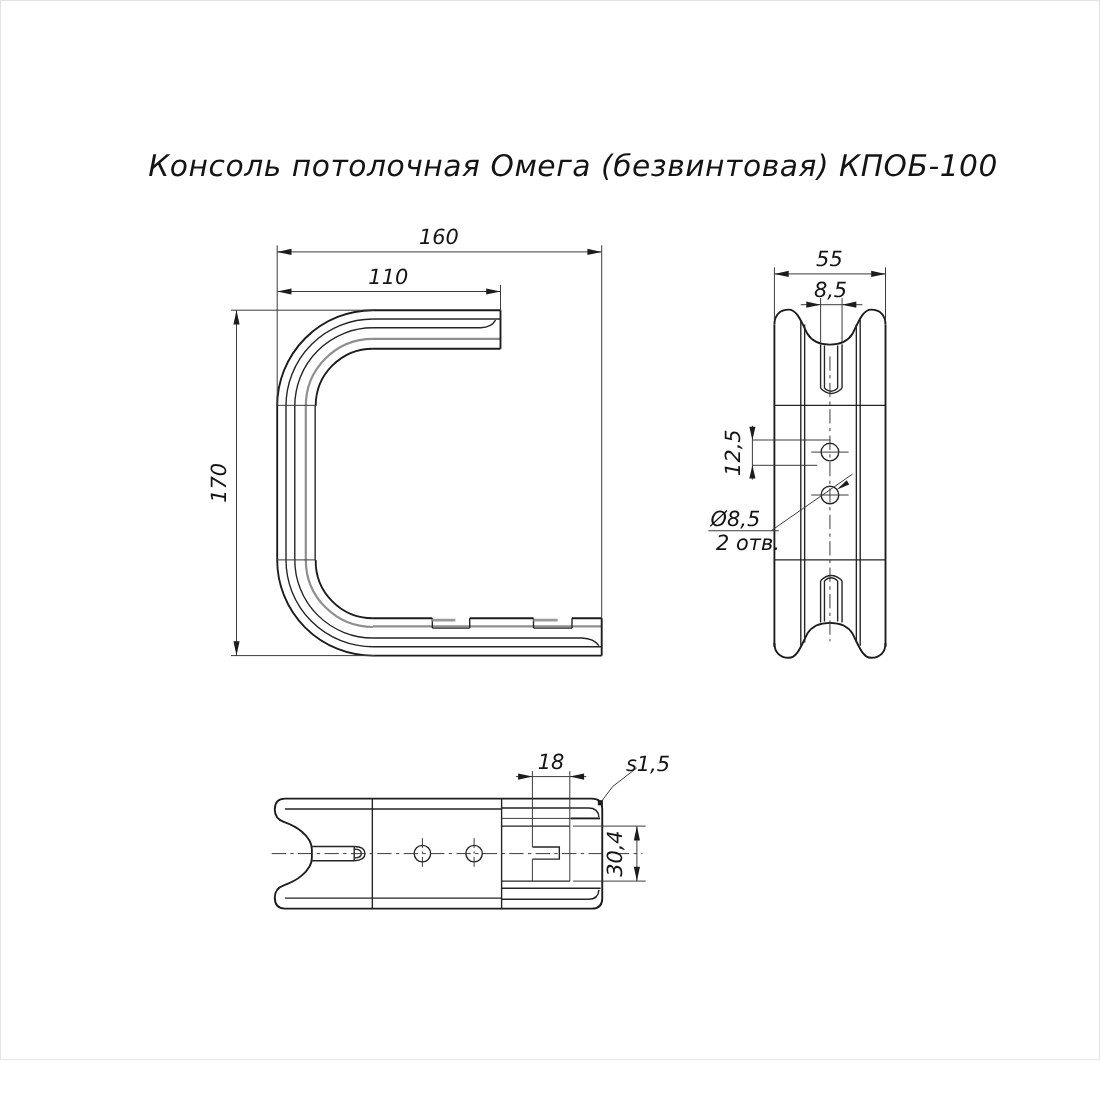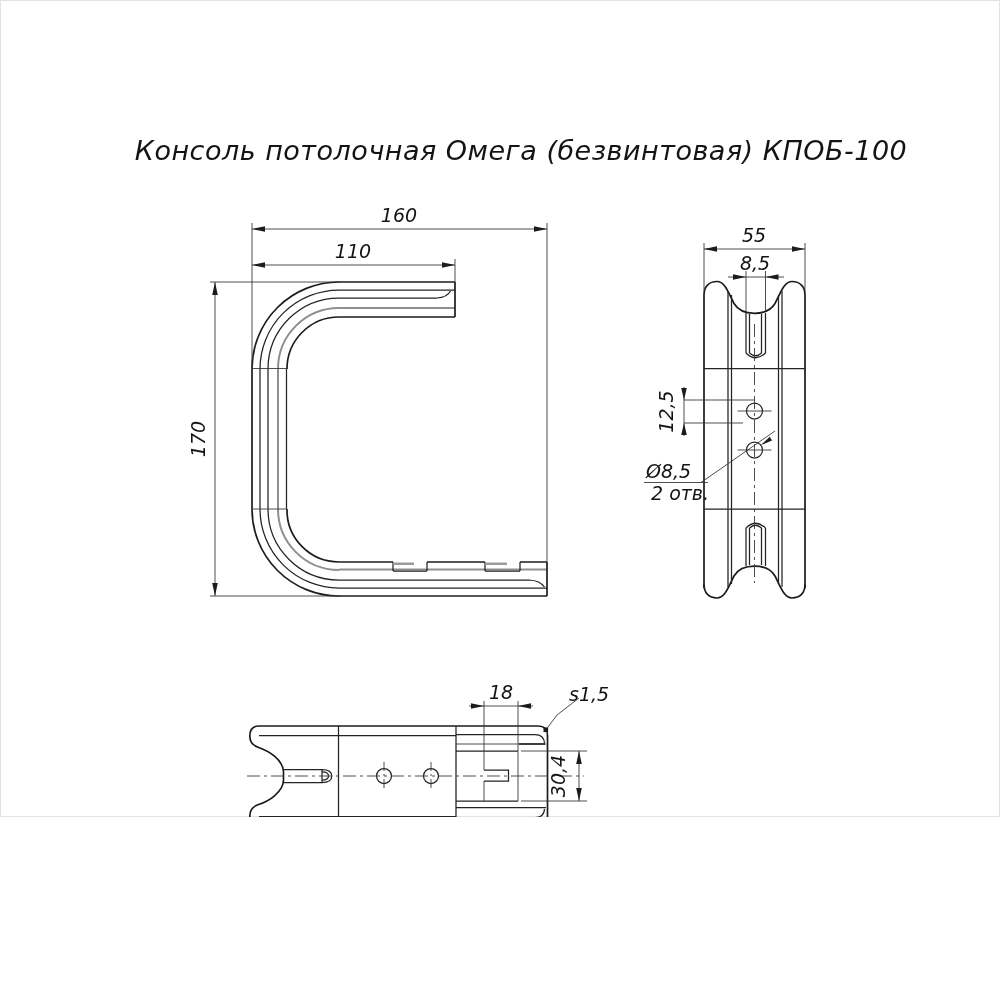--- a/index.html
+++ b/index.html
@@ -1,16 +1,16 @@
 <!DOCTYPE html>
 <html><head>
 <meta charset="utf-8">
 <style>
   html,body{margin:0;padding:0;background:#fff;}
-  .page{width:1000px;height:817px;background:#ffffff;border:1px solid #e3e3e3;box-sizing:border-box;position:relative;}
+  .page{width:1000px;height:964px;background:#ffffff;border:1px solid #e3e3e3;box-sizing:border-box;position:relative;}
   svg{display:block;}
   .ol  {stroke:#1c1c1c;stroke-width:1.7;fill:none;stroke-linecap:butt;}
   .l2  {stroke:#242424;stroke-width:1.25;fill:none;stroke-linecap:butt;}
   .thin{stroke:#3a3a3a;stroke-width:0.9;fill:none;stroke-linecap:butt;}
   .gray{stroke:#8f8f8f;stroke-width:2;fill:none;}
   .gry2{stroke:#9a9a9a;stroke-width:2.4;fill:none;}
   .cl  {stroke:#3a3a3a;stroke-width:0.9;fill:none;stroke-dasharray:13 4 3 4;}
   .cls {stroke:#3a3a3a;stroke-width:0.9;fill:none;stroke-dasharray:9 3 2 3;}
   .arrow{fill:#1c1c1c;stroke:none;}
   .dim{font:italic 19px "DejaVu Sans",sans-serif;fill:#141414;}

